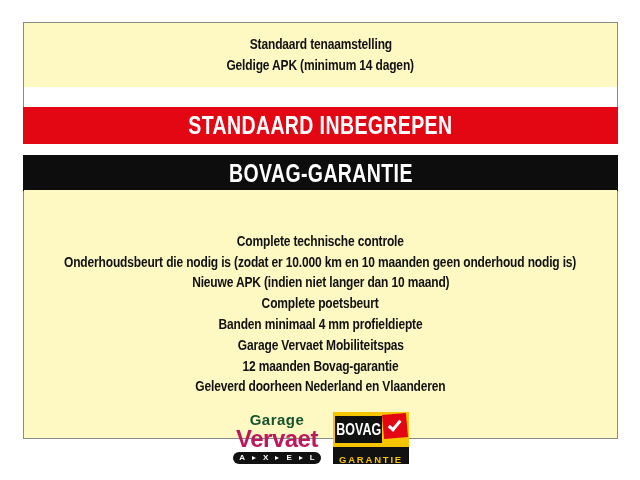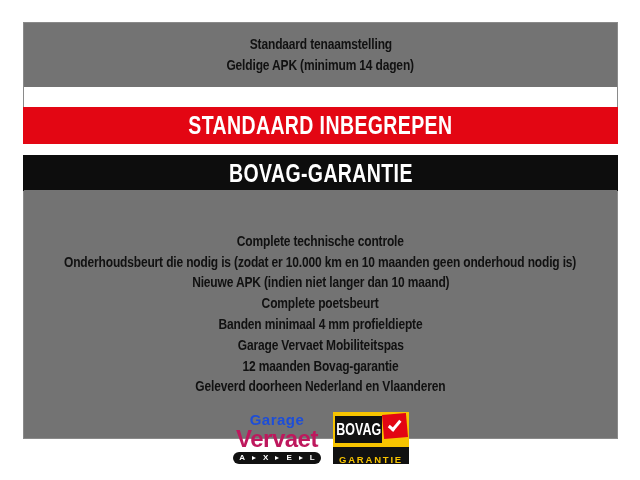--- a/index.html
+++ b/index.html
@@ -40,21 +40,21 @@
     white-space: nowrap;
     transform: scaleX(0.78);
   }
 
   .card-body {
     flex: 1 1 auto;
     display: flex;
     flex-direction: column;
     justify-content: center;
     align-items: center;
-    background: #737373;
+    background: #fef9c3;
     overflow: hidden;
   }
   .cline {
     color: #111111;
     font-weight: bold;
     font-size: 15px;
     letter-spacing: -0.2px;
     line-height: 20.8px;
     white-space: nowrap;
     transform: scaleX(0.8);
@@ -69,21 +69,21 @@
     display: flex;
     justify-content: center;
     align-items: center;
     gap: 10px;
   }
 
   .gv-logo { width: 92px; text-align: center; }
   .gv-top {
     font-size: 15px;
     font-weight: bold;
-    color: #1d4ed8;
+    color: #14532d;
     letter-spacing: 0.5px;
     line-height: 15px;
   }
   .gv-name {
     font-size: 24px;
     font-weight: bold;
     color: #be185d;
     letter-spacing: -0.5px;
     line-height: 23px;
   }

